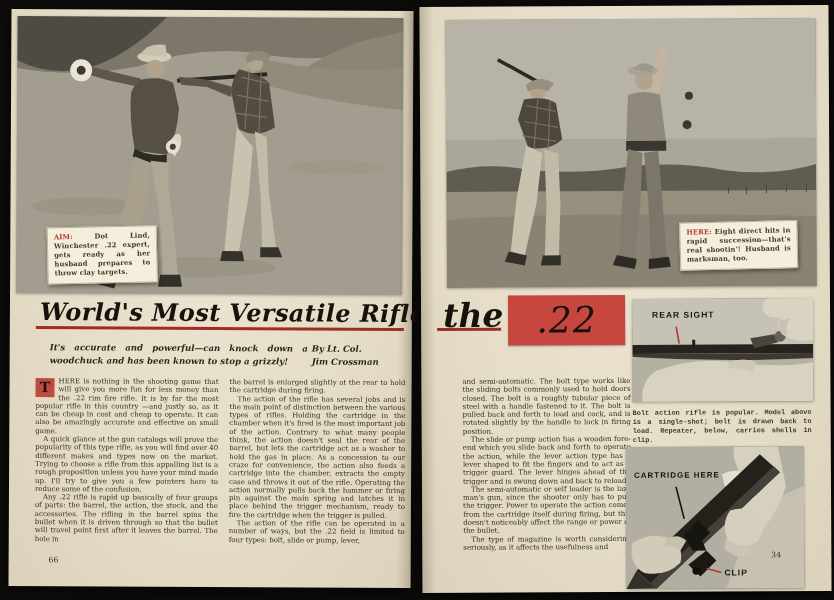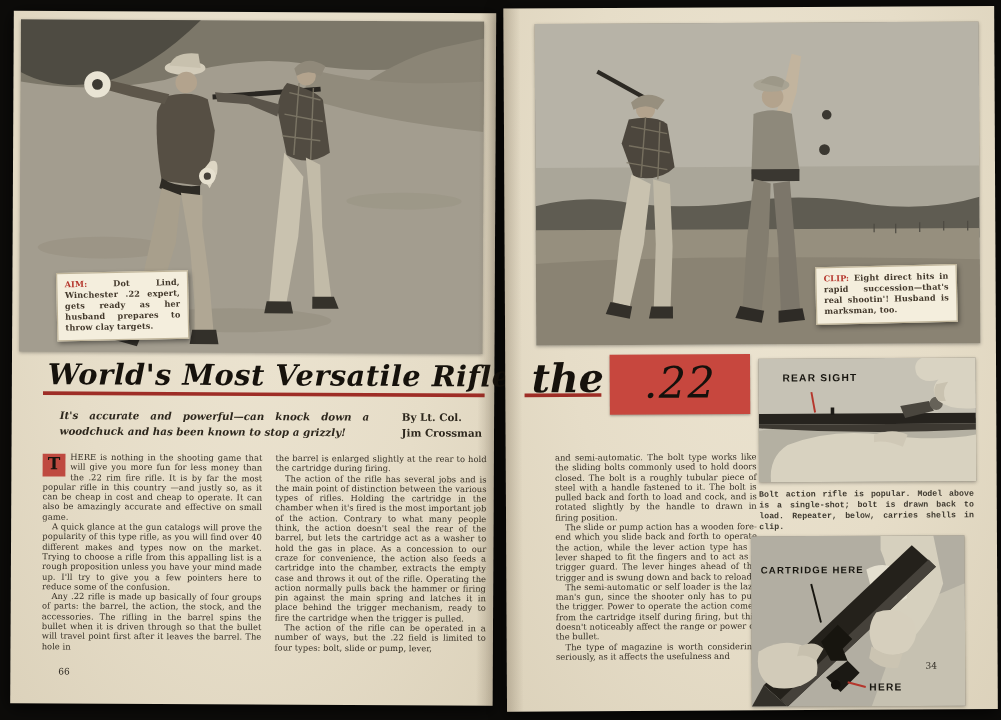--- a/index.html
+++ b/index.html
@@ -36,22 +36,22 @@
     position:absolute;margin:0;font-style:italic;font-weight:bold;
     font-size:24px;letter-spacing:.4px;color:#16120c;white-space:nowrap;
   }
   .rule-red{position:absolute;background:#9e2d26;height:3px;}
 
   .deck{
     position:absolute;font-style:italic;font-weight:bold;font-size:8.6px;
     line-height:12.5px;color:#2d271d;width:258px;text-align:justify;
   }
   .byline{
-    position:absolute;font-weight:bold;font-size:8.6px;
-    line-height:12.5px;color:#2d271d;margin-left:23px;
+    position:absolute;font-style:italic;font-weight:bold;font-size:8.6px;
+    line-height:12.5px;color:#2d271d;
   }
 
   .columns{position:absolute;display:flex;}
   .col{font-size:7px;line-height:8.3px;color:#342e24;text-align:justify;}
   .col p{margin:0;}
   .col p + p{text-indent:8px;}
   .dropcap{
     float:left;width:19px;height:19px;margin:1px 4px 0 0;
     background:#bf4a40;color:#17130e;font-weight:bold;font-size:14px;
     line-height:19px;text-align:center;font-style:normal;
@@ -139,21 +139,21 @@
     <div class="deck" style="left:40px;top:332px;">It's accurate and powerful—can knock down a woodchuck and has been known to stop a grizzly!</div>
     <div class="byline" style="left:302px;top:332px;width:92px;">
       <div>By Lt. Col.</div>
       <div>Jim Crossman</div>
     </div>
 
     <div class="columns" style="left:26px;top:368px;width:370px;gap:11px;">
       <div class="col" style="width:183px;">
         <p><span class="dropcap">T</span><span>HERE is nothing in the shooting game that will give you more fun for less money than the .22 rim fire rifle. It is by far the most popular rifle in this country —and justly so, as it can be cheap in cost and cheap to operate. It can also be amazingly accurate and effective on small game.</span></p>
         <p>A quick glance at the gun catalogs will prove the popularity of this type rifle, as you will find over 40 different makes and types now on the market. Trying to choose a rifle from this appalling list is a rough proposition unless you have your mind made up. I'll try to give you a few pointers here to reduce some of the confusion.</p>
-        <p>Any .22 rifle is made up basically of four groups of parts: the barrel, the action, the stock, and the accessories. The rifling in the barrel spins the bullet when it is driven through so that the bullet will travel point first after it leaves the barrel. The hole in</p>
+        <p>Any .22 rifle is rapid up basically of four groups of parts: the barrel, the action, the stock, and the accessories. The rifling in the barrel spins the bullet when it is driven through so that the bullet will travel point first after it leaves the barrel. The hole in</p>
       </div>
       <div class="col" style="width:176px;">
         <p>the barrel is enlarged slightly at the rear to hold the cartridge during firing.</p>
         <p>The action of the rifle has several jobs and is the main point of distinction between the various types of rifles. Holding the cartridge in the chamber when it's fired is the most important job of the action. Contrary to what many people think, the action doesn't seal the rear of the barrel, but lets the cartridge act as a washer to hold the gas in place. As a concession to our craze for convenience, the action also feeds a cartridge into the chamber, extracts the empty case and throws it out of the rifle. Operating the action normally pulls back the hammer or firing pin against the main spring and latches it in place behind the trigger mechanism, ready to fire the cartridge when the trigger is pulled.</p>
         <p>The action of the rifle can be operated in a number of ways, but the .22 field is limited to four types: bolt, slide or pump, lever,</p>
       </div>
     </div>
 
     <div class="pagenum" style="left:30px;top:546px;padding-left:10px;">66</div>
   </div>
@@ -190,33 +190,33 @@
           <path d="M180,122 L220,122 L220,132 L180,132 Z" fill="#3a3731"></path>
           <path d="M182,130 L176,180 L172,238 L188,240 L194,184 L196,134 Z" fill="#837d6f"></path>
           <path d="M198,134 L202,186 L204,242 L220,240 L216,184 L212,132 Z" fill="#7c766a"></path>
           <path d="M170,236 L190,240 L188,250 L166,246 Z" fill="#2e2b26"></path>
           <path d="M202,240 L222,238 L224,248 L202,250 Z" fill="#2e2b26"></path>
         </g>
         <ellipse cx="308" cy="234" rx="13" ry="5" fill="#44413a"></ellipse>
         <ellipse cx="306" cy="228" rx="10" ry="4" fill="#55524a"></ellipse>
       </svg>
       <div class="caption-box" style="left:233px;top:203px;width:104px;transform:rotate(-1deg);">
-        <span class="cap-label">CLIP:</span>
+        <span class="cap-label">HERE:</span>
         <span>Eight direct hits in rapid succession—that's real shootin'! Husband is marksman, too.</span>
       </div>
     </div>
 
     <div class="the-word" style="left:22px;top:289px;">the</div>
     <div class="rule-red" style="left:16px;top:321px;width:64px;"></div>
     <div class="red-box" style="left:87px;top:289px;width:117px;height:50px;">
       <span>.22</span>
     </div>
 
     <div class="col" style="position:absolute;left:41px;top:371px;width:168px;">
-      <p>and semi-automatic. The bolt type works like the sliding bolts commonly used to hold doors closed. The bolt is a roughly tubular piece of steel with a handle fastened to it. The bolt is pulled back and forth to load and cock, and is rotated slightly by the handle to drawn in firing position.</p>
+      <p>and semi-automatic. The bolt type works like the sliding bolts commonly used to hold doors closed. The bolt is a roughly tubular piece of steel with a handle fastened to it. The bolt is pulled back and forth to load and cock, and is rotated slightly by the handle to lock in firing position.</p>
       <p>The slide or pump action has a wooden fore-end which you slide back and forth to operate the action, while the lever action type has a lever shaped to fit the fingers and to act as a trigger guard. The lever hinges ahead of the trigger and is swung down and back to reload.</p>
       <p>The semi-automatic or self loader is the lazy man's gun, since the shooter only has to pull the trigger. Power to operate the action comes from the cartridge itself during firing, but this doesn't noticeably affect the range or power of the bullet.</p>
       <p>The type of magazine is worth considering seriously, as it affects the usefulness and</p>
     </div>
 
     <div class="photo" style="left:211px;top:293px;width:181px;height:103px;">
       <svg viewBox="0 0 181 103">
         <rect width="181" height="103" fill="#c6c2b5"></rect>
         <path d="M0,60 Q40,54 80,58 Q130,62 181,54 V103 H0 Z" fill="#b4b0a2"></path>
         <rect x="0" y="46" width="181" height="9" fill="#26231e"></rect>
@@ -247,18 +247,18 @@
         <path d="M6,96 Q26,84 44,92 Q58,100 54,116 Q40,130 18,126 Q2,118 6,96 Z" fill="#d2cbb9"></path>
         <path d="M40,92 Q52,86 60,94 L54,104 Q46,98 38,100 Z" fill="#c7c0ae"></path>
         <path d="M104,64 Q122,58 134,70 Q142,84 130,96 Q114,104 102,94 Q94,78 104,64 Z" fill="#d6cfbd"></path>
         <path d="M100,92 Q112,102 126,98 L122,110 Q108,112 98,102 Z" fill="#cbc4b2"></path>
         <path d="M62,118 L80,104 L90,114 L74,130 Z" fill="#1b1914"></path>
         <circle cx="70" cy="124" r="4" fill="#12100c"></circle>
         <line x1="50" y1="40" x2="58" y2="72" stroke="#17150f" stroke-width="1.6"></line>
         <line x1="80" y1="122" x2="95" y2="126" stroke="#b5362c" stroke-width="1.6"></line>
       </svg>
       <div class="photo-label" style="left:8px;top:24px;font-size:8px;">CARTRIDGE HERE</div>
-      <div class="photo-label" style="left:98px;top:121px;">HERE</div>
+      <div class="photo-label" style="left:98px;top:121px;">CLIP</div>
     </div>
 
     <div class="pagenum" style="left:349px;top:545px;z-index:3;">34</div>
   </div>
 </div>
 
 </body></html>

